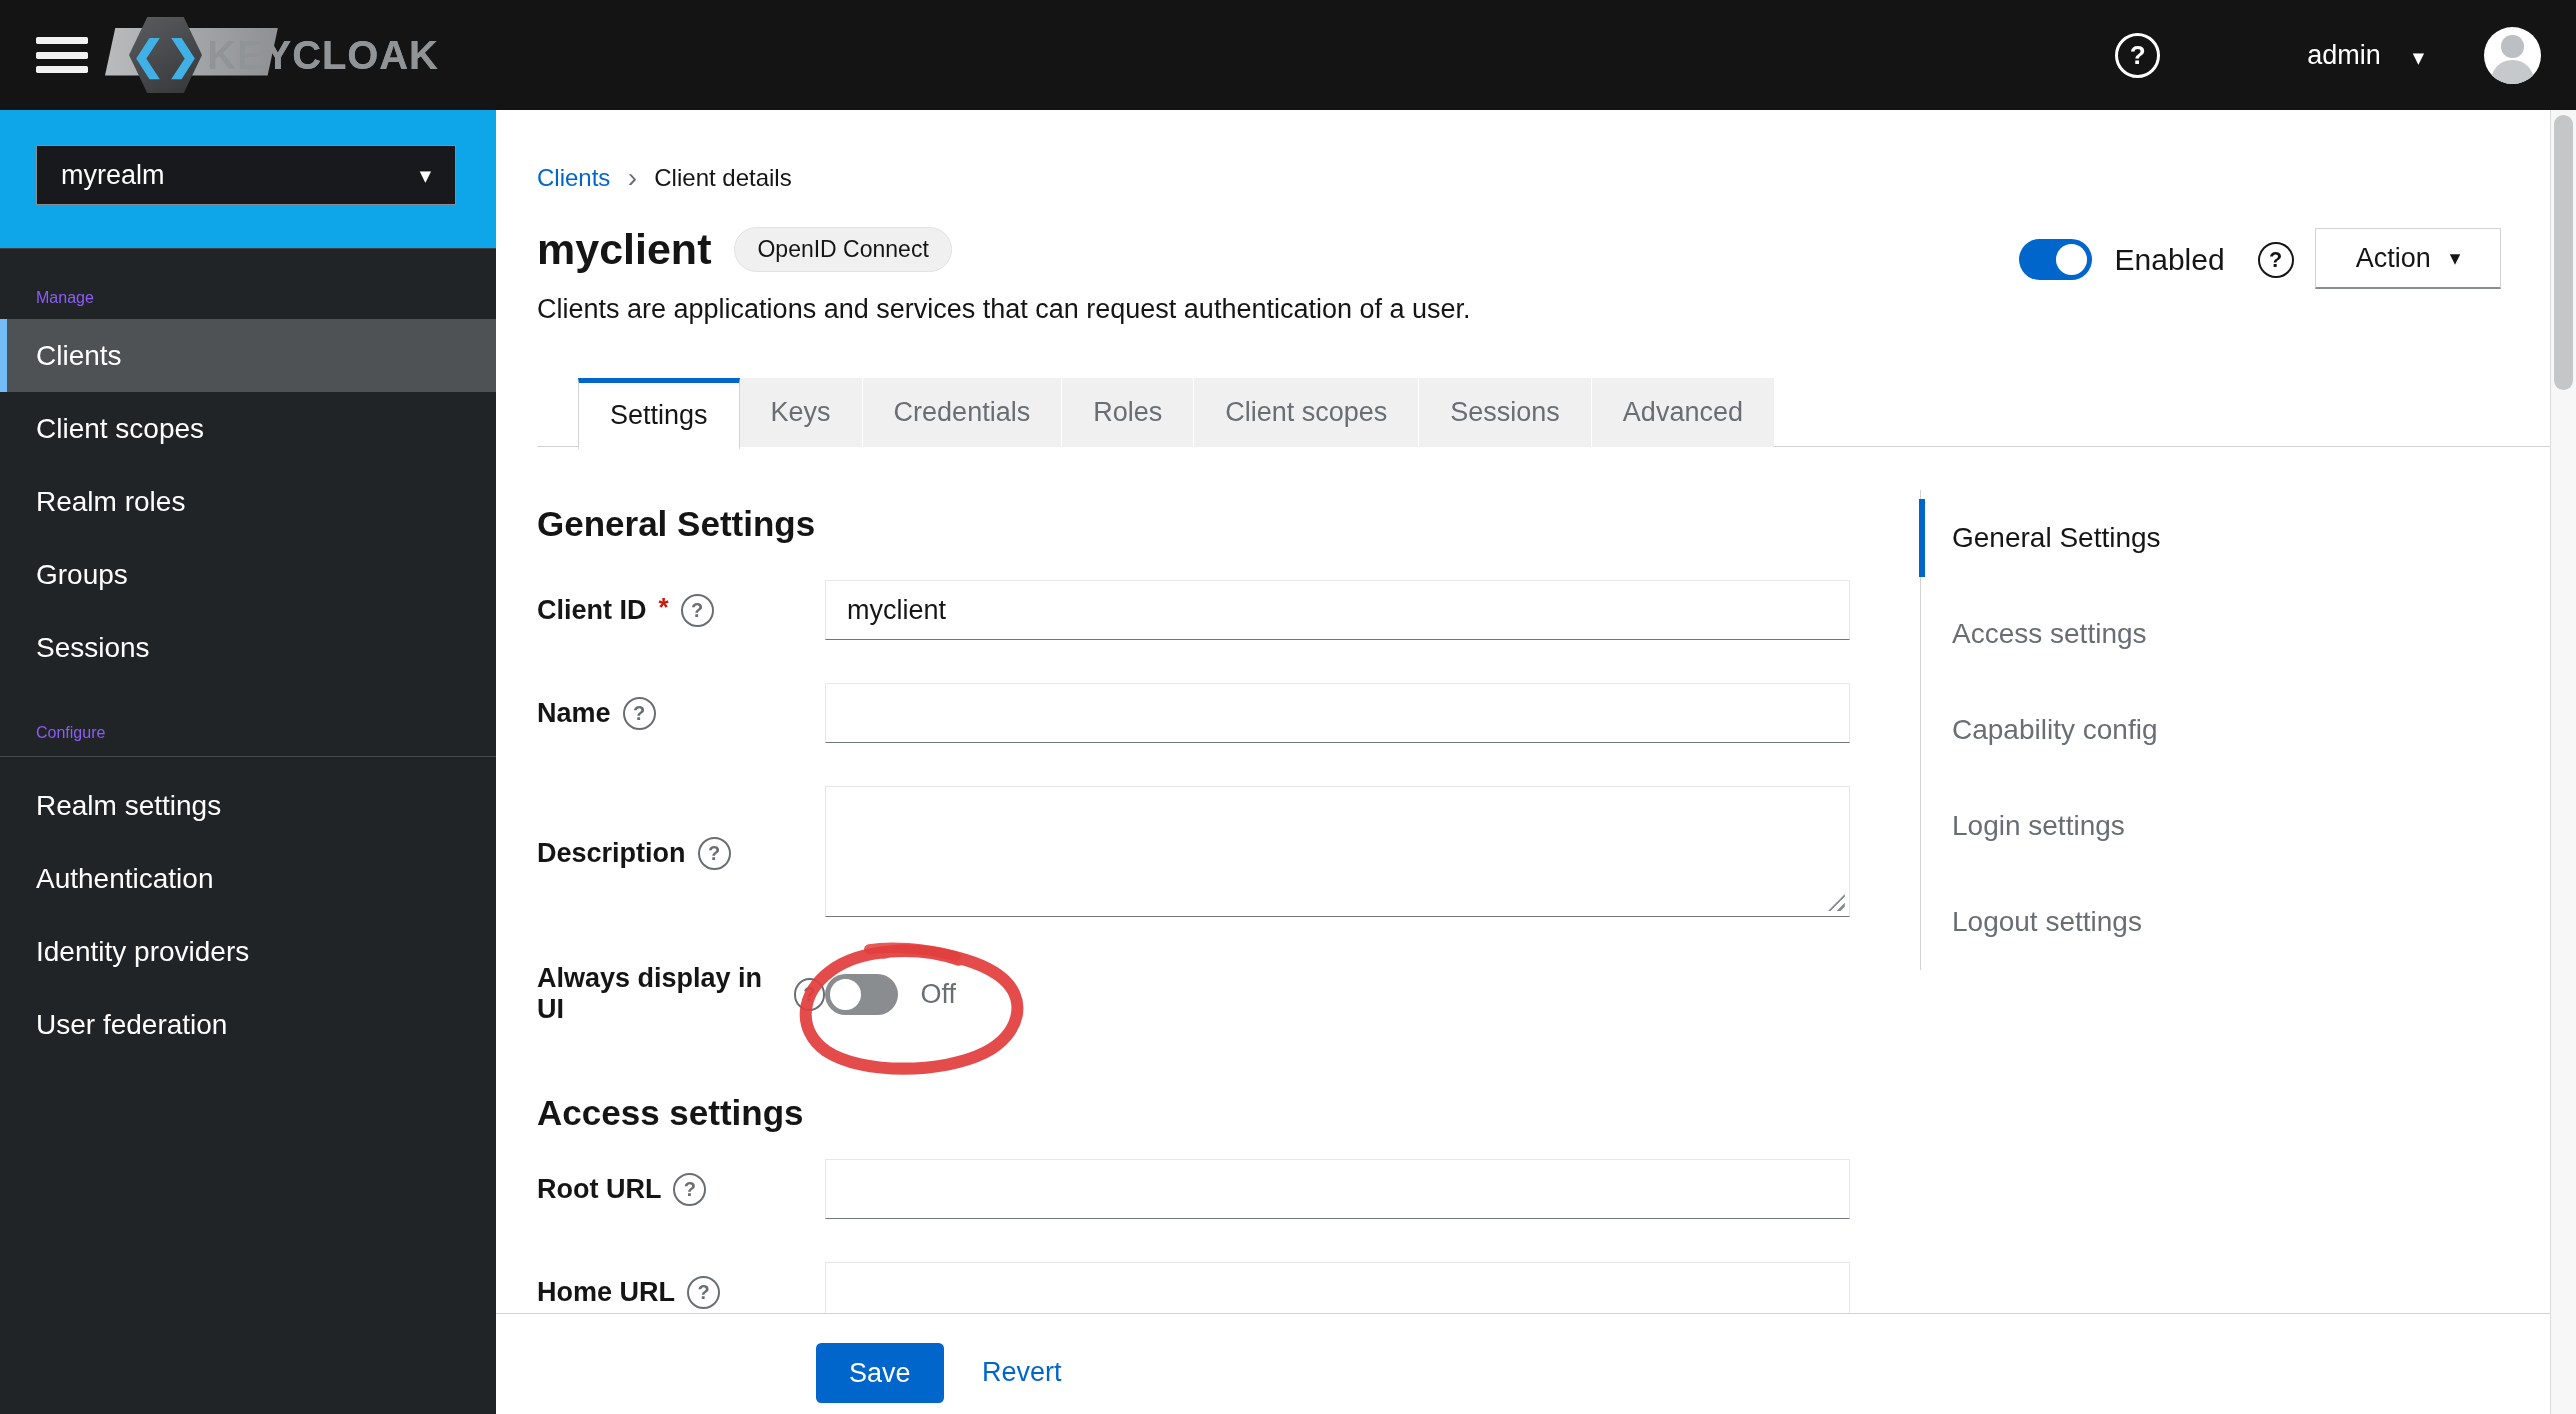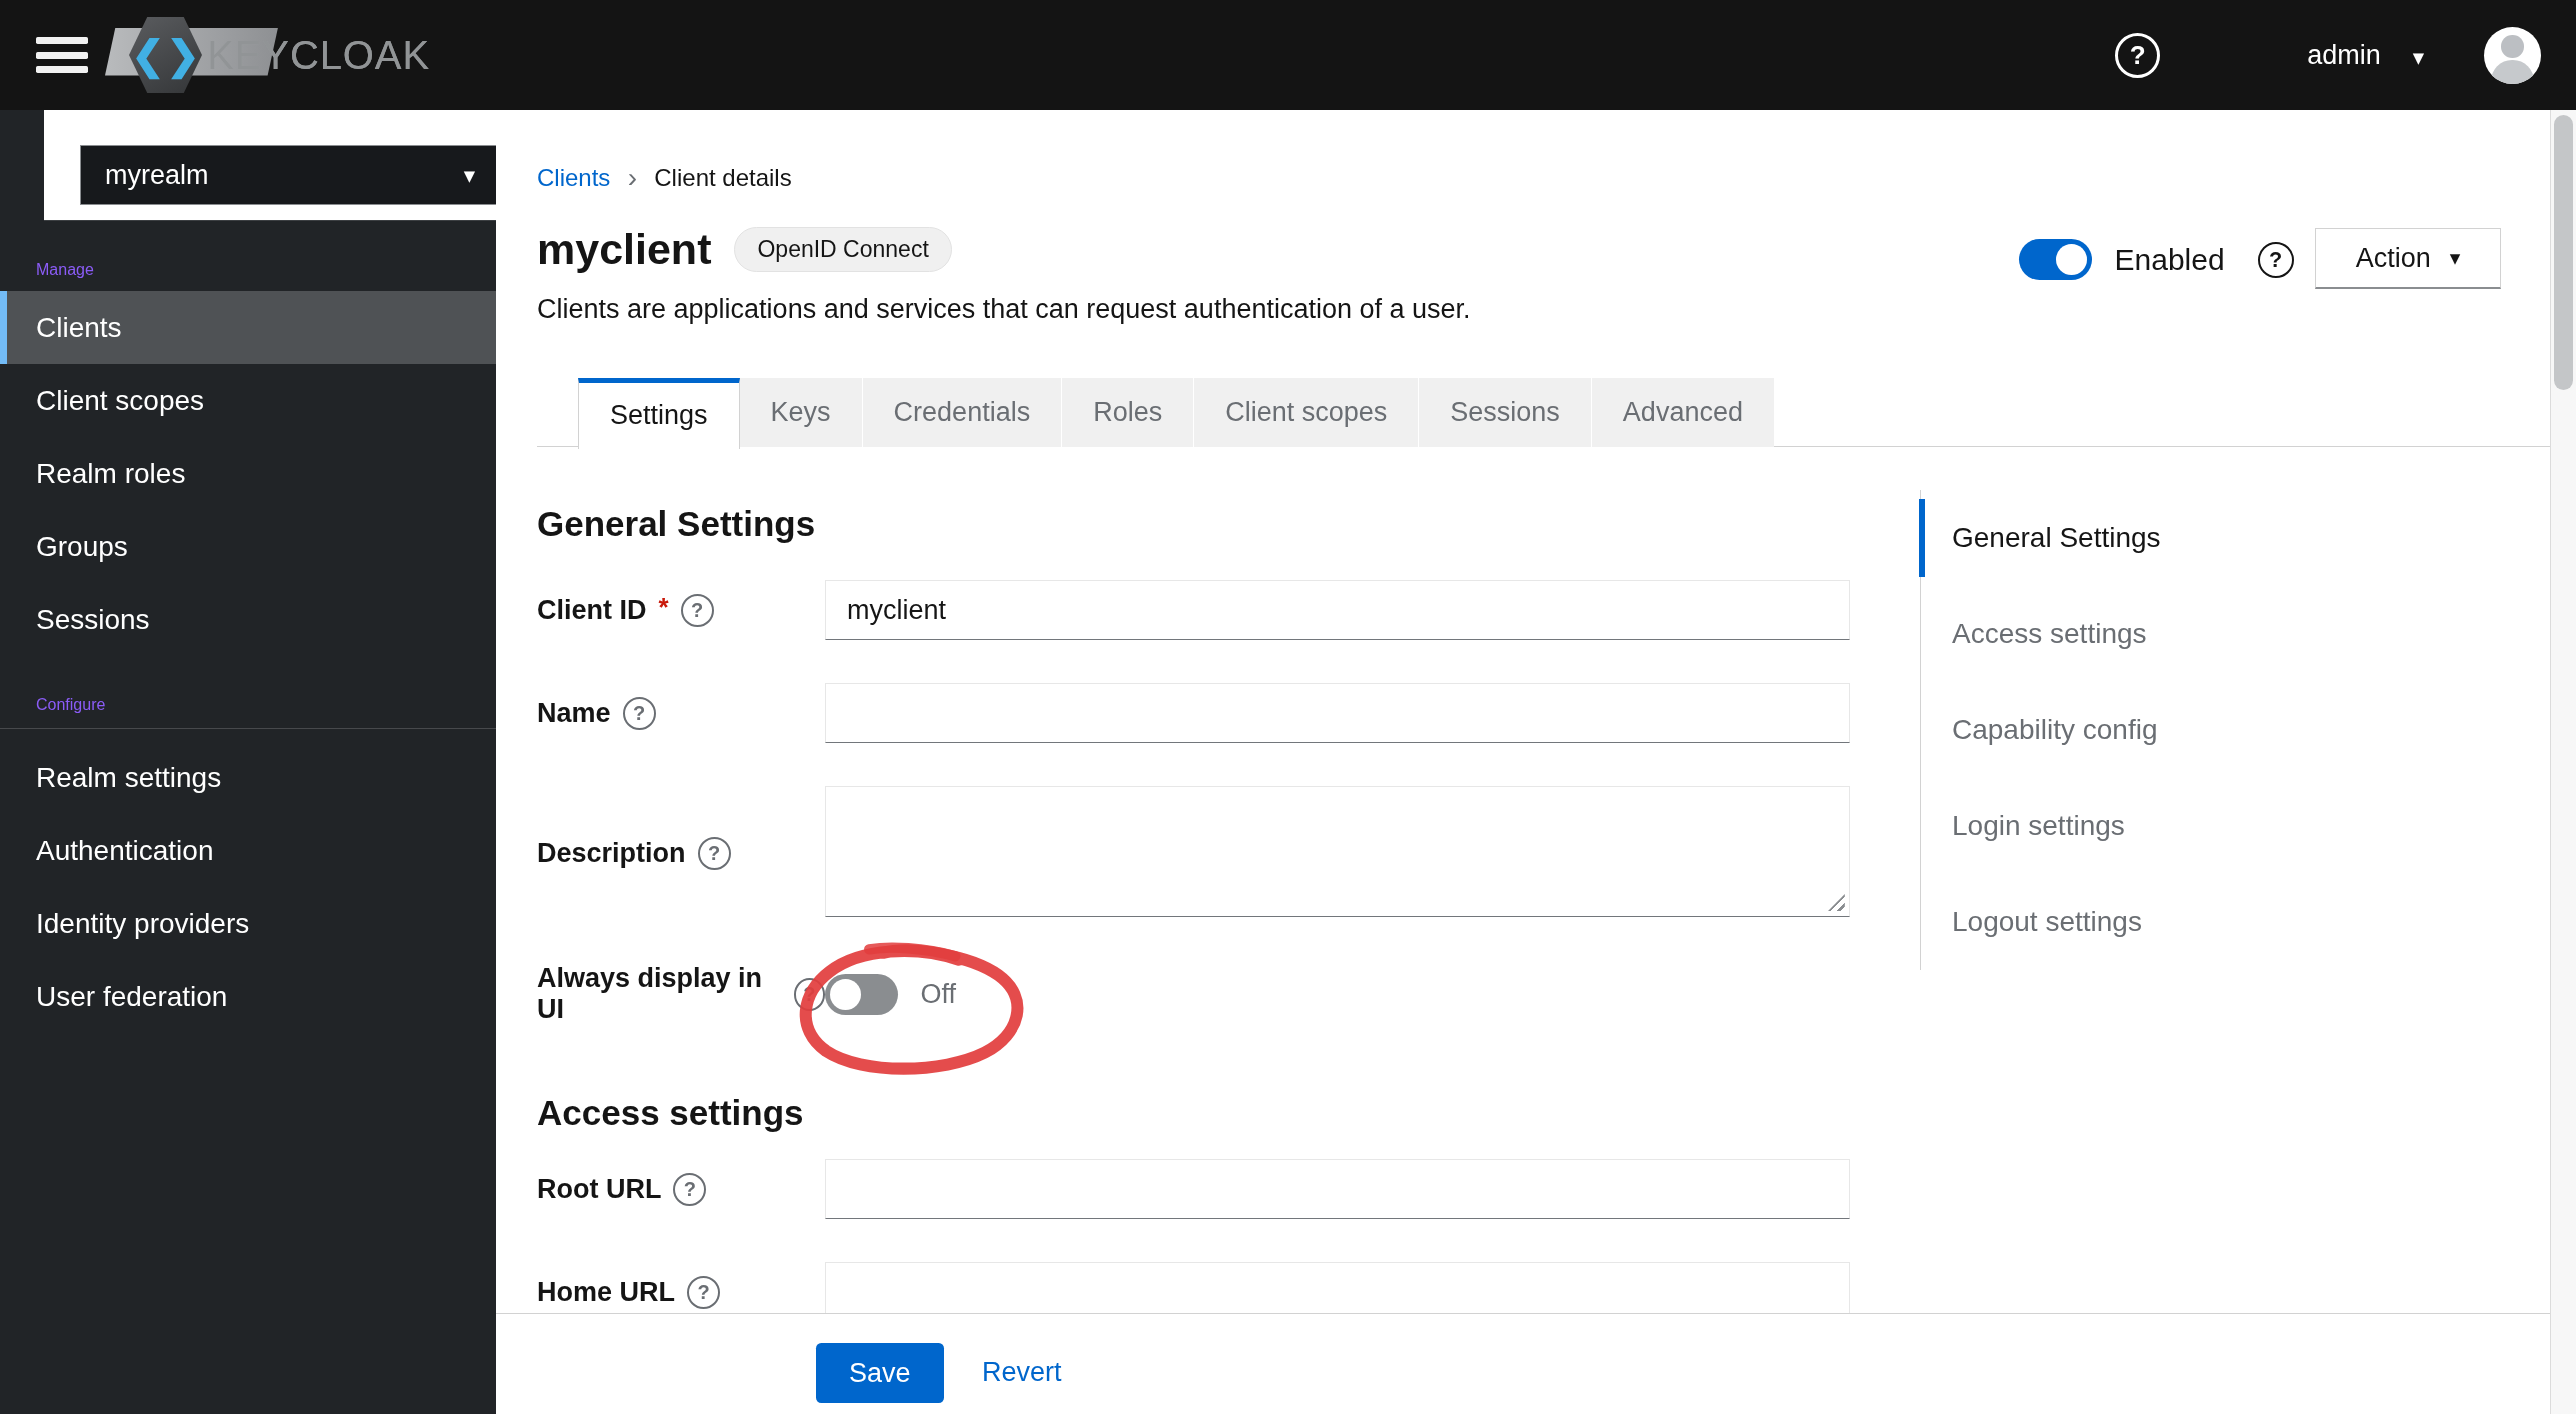--- a/index.html
+++ b/index.html
@@ -21,21 +21,21 @@
     position:absolute; left:-24px; top:12px; width:173px; height:48px;
     background:linear-gradient(90deg,#b9bbbd,#8e9093); clip-path:polygon(6% 0,100% 0,94% 100%,0 100%);
   }
   .logo-hex {
     position:relative; width:73px; height:79px;
     clip-path:polygon(25% 2%,75% 2%,100% 50%,75% 98%,25% 98%,0 50%);
     background:linear-gradient(150deg,#5b5d60,#333537);
     display:flex; align-items:center; justify-content:center; gap:1.7px;
   }
   .logo-hex b { color:#41b0e4; font-size:40px; font-weight:700; line-height:1; }
-  .logo-text { position:relative; font-size:40px; font-weight:400; letter-spacing:0.9px;
+  .logo-text { position:relative; font-size:40px; font-weight:700; letter-spacing:0.9px;
     background:linear-gradient(90deg,#a9abad,#808失285,#77797c); background:linear-gradient(90deg,#a9abad,#77797c);
     -webkit-background-clip:text; background-clip:text; color:#919496; margin-left:5.2px; }
   .masthead-right { margin-left:auto; display:flex; align-items:center; }
   .help-circle {
     display:inline-flex; align-items:center; justify-content:center; border-radius:50%;
     font-weight:700; cursor:pointer;
   }
   .help-circle.light { width:45px; height:45px; border:3.5px solid #fff; color:#fff; font-size:26px; }
   .help-circle.gray  { width:33px; height:33px; border:2.6px solid #6a6e73; color:#6a6e73; font-size:20px; }
   .help-circle.dark  { width:36px; height:36px; border:2.6px solid #151515; color:#151515; font-size:21.6px; }
@@ -44,21 +44,21 @@
   .caret-down { font-size:22.5px; color:#fff; }
   .avatar {
     position:relative; width:57px; height:57px; border-radius:50%; background:#fff; overflow:hidden;
     margin-left:60px; margin-right:35px;
   }
   .avatar::before { content:""; position:absolute; left:17.3px; top:8.6px; width:22.5px; height:22.5px; border-radius:50%; background:#bcbfc3; }
   .avatar::after { content:""; position:absolute; left:7px; top:33px; width:43px; height:29px; border-radius:21px 21px 0 0; background:#c6c9cc; }
 
   
   .sidebar { position:absolute; left:0; top:110px; width:496px; height:1305px; background:#212427; }
-  .realm-block { padding:35px 36px 15px 36px; border-bottom:1.7px solid #3c3f42; background:#ffffff;margin-left:44px; }
+  .realm-block { padding:35px 36px 43px 36px; border-bottom:1.7px solid #3c3f42; background:#0ea5e9; }
   .realm-select {
     display:flex; align-items:center; justify-content:space-between;
     width:420px; height:60px; padding:0 24px; background:#17191c;
     border:1.7px solid #8a8d90; color:#fff; font-size:27px; cursor:pointer;
   }
   .realm-select .caret-down { color:#fff; }
   .nav-section-label { margin:40px 0 12px 36px; font-size:16px; color:#8b5cf6; }
   .nav-list { list-style:none; margin:0; padding:0; }
   .nav-item {
     height:73px; display:flex; align-items:center; padding-left:36px;

